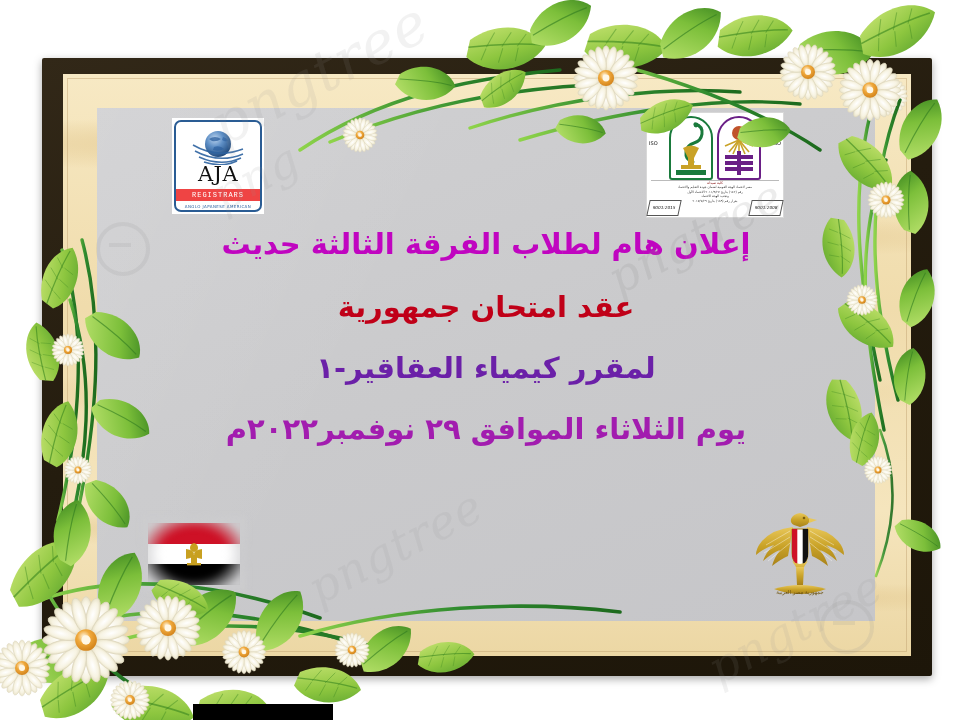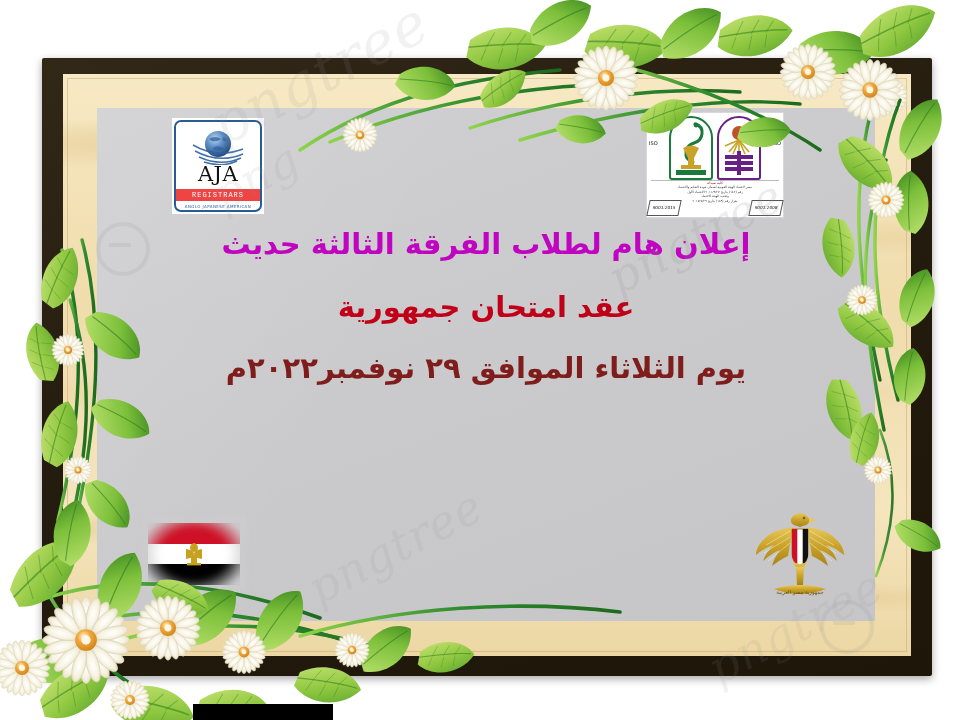--- a/index.html
+++ b/index.html
@@ -120,21 +120,21 @@
   }
   .line {
     font-weight: bold;
     line-height: 1.0;
     white-space: nowrap;
     font-family: "DejaVu Sans", "Liberation Sans", sans-serif;
   }
   .line.l1 { font-size: 29px; color: #C005C0; margin-bottom: 34px; }
   .line.l2 { font-size: 29px; color: #C00018; margin-bottom: 32px; }
   .line.l3 { font-size: 29px; color: #6B20A8; margin-bottom: 32px; }
-  .line.l4 { font-size: 29px; color: #7f1d1d; }
+  .line.l4 { font-size: 29px; color: #a21caf; }
 
   
   .aja {
     position: absolute;
     left: 172px;
     top: 118px;
     width: 92px;
     height: 96px;
     background: #ffffff;
     z-index: 30;
@@ -408,20 +408,21 @@
       <div class="cert-line">بقرار رقم (١٨٩) بتاريخ ٢٠١٧/٧/٢٩</div>
     </div>
 
     <div class="iso-box iso-l">9001:2015</div>
     <div class="iso-box iso-r">9001:2008</div>
   </div>
 
   <div class="text-block">
     <div class="line l1">إعلان هام لطلاب الفرقة الثالثة حديث</div>
     <div class="line l2">عقد امتحان جمهورية</div>
+    <div class="line l3">لمقرر كيمياء العقاقير-١</div>
     <div class="line l4">يوم الثلاثاء الموافق ٢٩ نوفمبر٢٠٢٢م</div>
   </div>
 
   <div class="flag">
     <div class="flag-stripes"></div>
     <svg style="position:absolute;left:50%;top:50%;transform:translate(-50%,-50%);" width="22" height="26" viewBox="0 0 22 26" xmlns="http://www.w3.org/2000/svg">
       <path d="M11 2 q4 1 4 5 q0 3 -4 4 q-4 -1 -4 -4 q0 -4 4 -5z" fill="#C8A020"></path>
       <path d="M3 8 q8 1 8 5 q0 4 -8 5 z" fill="#C8A020"></path>
       <path d="M19 8 q-8 1 -8 5 q0 4 8 5 z" fill="#C8A020"></path>
       <rect x="8" y="14" width="6" height="8" fill="#C8A020"></rect>

